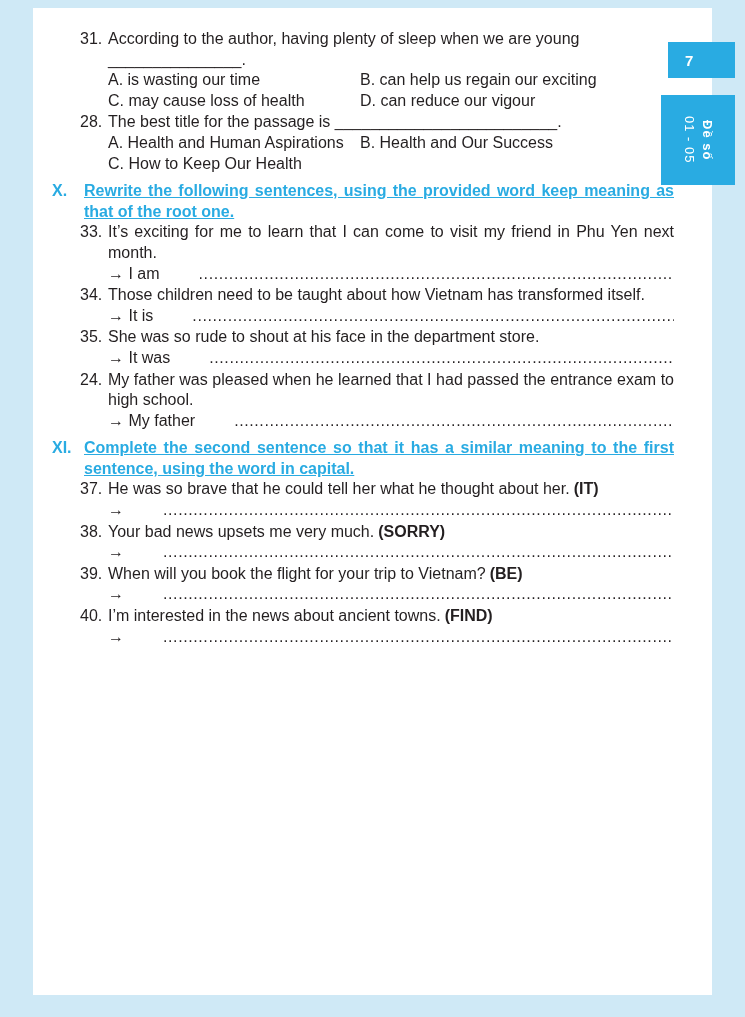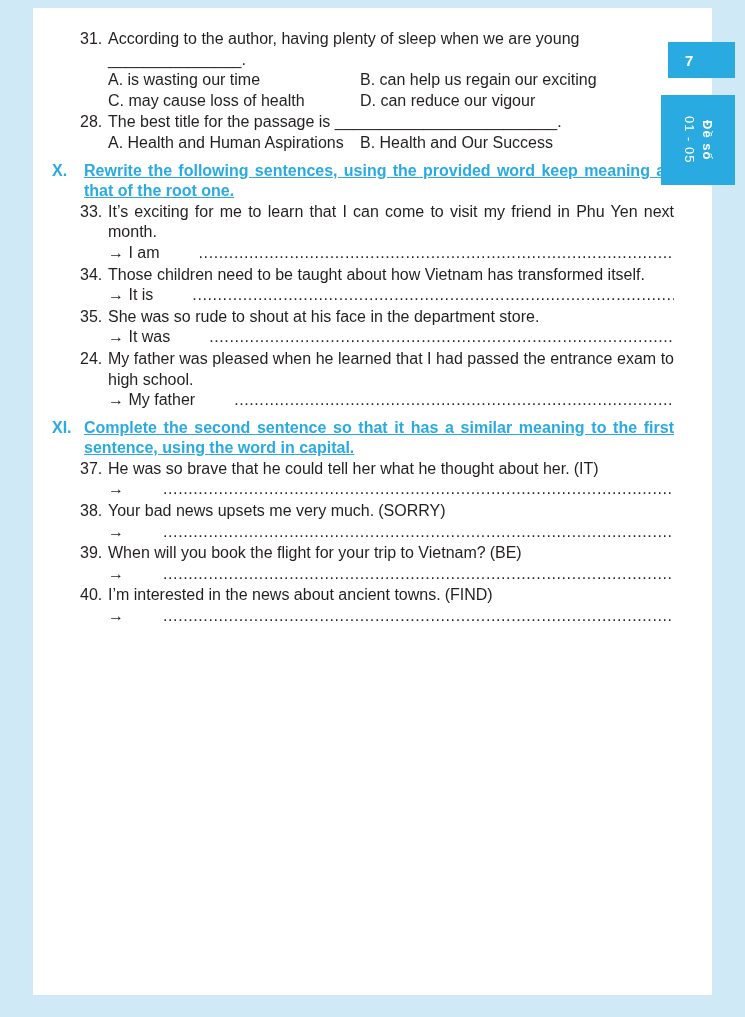--- a/index.html
+++ b/index.html
@@ -70,21 +70,21 @@
   .item-text { text-align: justify; }
   .ans { display: flex; gap: 36px; }
   .ans-prefix { white-space: pre; flex-shrink: 0; }
   .dots {
     flex: 1;
     overflow: hidden;
     white-space: nowrap;
     letter-spacing: 0.6px;
     margin-left: 3px;
   }
-  .kw { font-weight: normal; margin-left: 4px; margin-top: 12px; }
+  .kw { font-weight: bold; margin-left: 4px; margin-top: 12px; }
 </style>
 </head>
 <body>
 
 <div class="sheet"></div>
 
 <div class="pagenum-box">
   <span>7</span>
 </div>
 
@@ -110,20 +110,21 @@
     </div>
   </div>
 
   <div class="q">
     <span class="q-num">28.</span>
     <div class="q-body">
       <div class="q-stem">The best title for the passage is _________________________.</div>
       <div class="opts">
         <span>A. Health and Human Aspirations</span>
         <span>B. Health and Our Success</span>
+        <span>C. How to Keep Our Health</span>
       </div>
     </div>
   </div>
 
   <div class="sec">
     <span class="sec-num">X.</span>
     <div class="sec-title">Rewrite the following sentences, using the provided word keep meaning as that of the root one.</div>
   </div>
 
   <div class="q">

